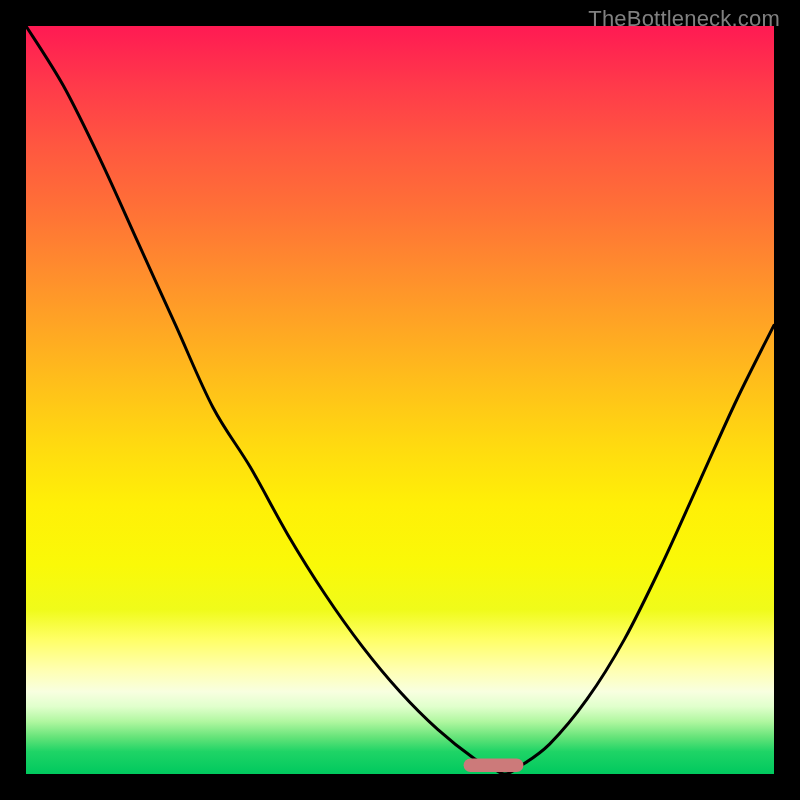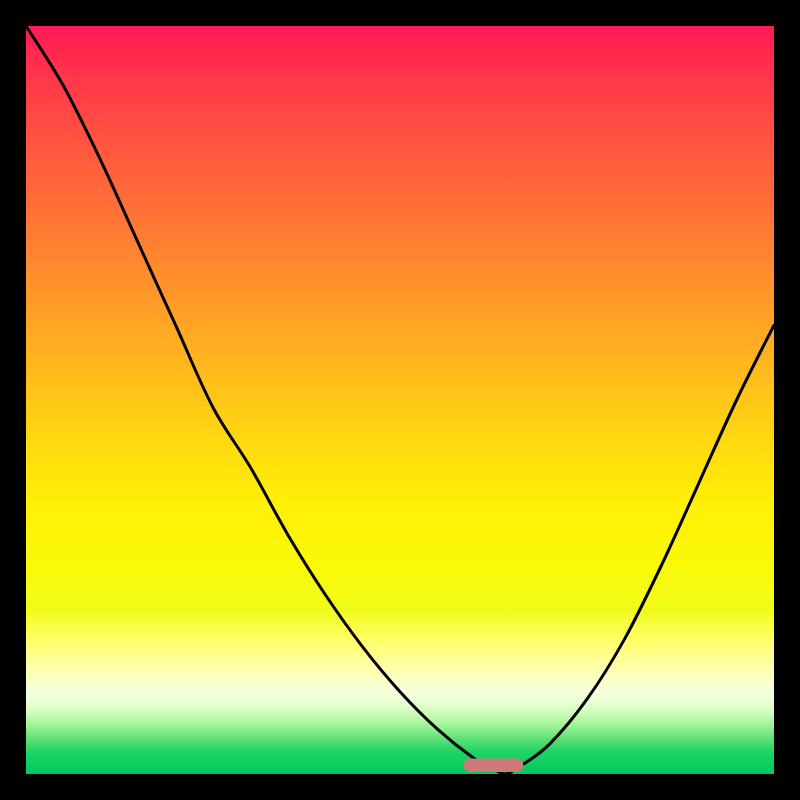--- a/index.html
+++ b/index.html
@@ -79,13 +79,14 @@
 
 <div class="container">
 
   <div class="plot-area">
     <svg id="chart-svg" width="748" height="748" viewBox="0 0 748 748">
       <path id="curve-path" class="curve-line" d="M 0.00 0.00 C 6.23 9.97, 24.93 37.40, 37.40 59.84 C 49.87 82.28, 62.33 108.46, 74.80 134.64 C 87.27 160.82, 99.73 189.49, 112.20 216.92 C 124.67 244.35, 137.13 271.77, 149.60 299.20 C 162.07 326.63, 174.53 357.79, 187.00 381.48 C 199.47 405.17, 211.93 420.13, 224.40 441.32 C 236.87 462.51, 249.33 487.45, 261.80 508.64 C 274.27 529.83, 286.73 549.78, 299.20 568.48 C 311.67 587.18, 324.13 604.63, 336.60 620.84 C 349.07 637.05, 361.53 652.01, 374.00 665.72 C 386.47 679.43, 398.93 691.90, 411.40 703.12 C 423.87 714.34, 440.07 726.81, 448.80 733.04 C 457.53 739.27, 458.77 738.03, 463.76 740.52 C 468.75 743.01, 473.73 748.00, 478.72 748.00 C 483.71 748.00, 486.20 745.51, 493.68 740.52 C 501.16 735.53, 512.38 729.30, 523.60 718.08 C 534.82 706.86, 548.53 690.65, 561.00 673.20 C 573.47 655.75, 585.93 635.80, 598.40 613.36 C 610.87 590.92, 623.33 564.74, 635.80 538.56 C 648.27 512.38, 660.73 483.71, 673.20 456.28 C 685.67 428.85, 698.13 400.18, 710.60 374.00 C 723.07 347.82, 741.77 311.67, 748.00 299.20"></path>
       <rect id="dip-marker" class="dip-marker" rx="6.73" ry="6.73" x="437.58" y="732.54" width="59.84" height="13.46"></rect>
     </svg>
   </div>
 
+  <div class="watermark">TheBottleneck.com</div>
 </div>
 
 </body></html>

